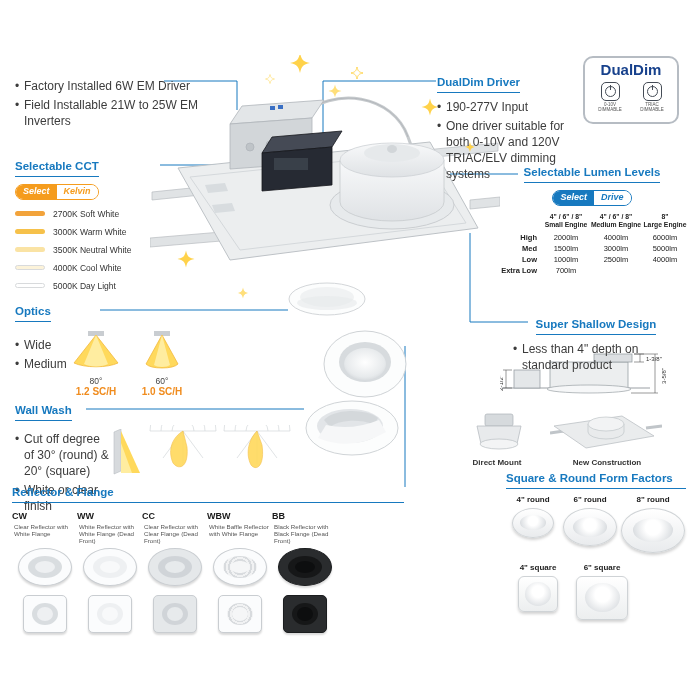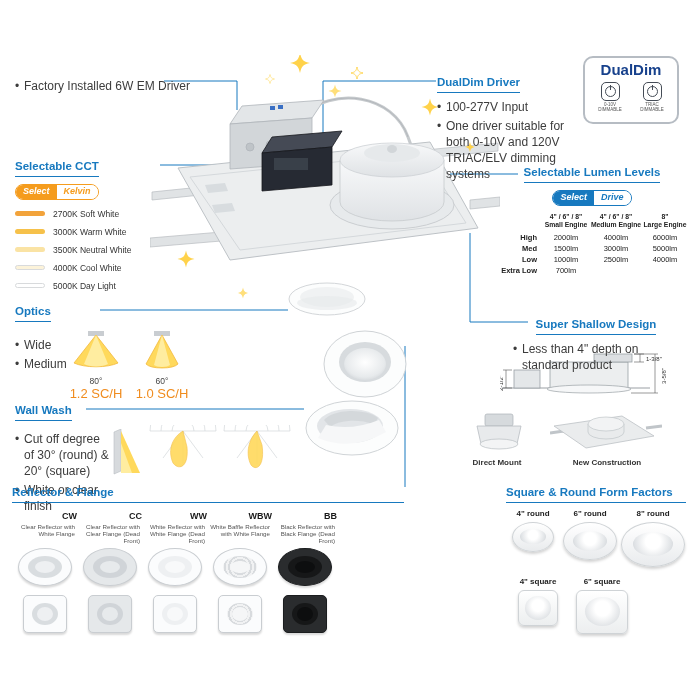--- a/index.html
+++ b/index.html
@@ -38,27 +38,27 @@
 .lumen{text-align:center}
 .lumen-table{display:grid;grid-template-columns:46px 48px 52px 46px;margin:6px auto 14px;width:192px;color:#222}
 .lt-h{font-weight:bold;font-size:6.8px;line-height:1.25;text-align:center;padding:1px 0}
 .lt-r{font-weight:bold;font-size:7.5px;text-align:right;padding:2px 5px 0 0;white-space:nowrap}
 .lt-v{font-size:7.5px;padding:2px 0 0}
 
 .optics-row{display:flex;margin-top:9px}
 .optics-bullets{width:48px}
 .beam-col{width:66px;text-align:center}
 .beam-angle{font-size:8.5px;color:#444;margin-top:1px}
-.beam-sc{font-size:13px;font-weight:normal;color:#f08c1e}
+.beam-sc{font-size:10px;font-weight:bold;color:#f08c1e}
 
 .ww-row{display:flex;margin-top:4px}
 .ww-bullets{width:96px}
 
 .refl-cols{display:flex;margin-top:4px}
-.refl-col{width:65px;text-align:right}
+.refl-col{width:65px;text-align:left}
 .refl-code{font-size:9px;font-weight:bold;color:#1a1a1a;margin-top:4px}
 .refl-desc{font-size:6.2px;color:#555;line-height:1.18;min-height:22px;margin-top:2px;padding:0 2px}
 .rrefl{position:relative;width:54px;height:38px;border-radius:50%;border:1px solid #c9cdd1;box-shadow:0 2px 2px rgba(0,0,0,.15);margin:3px auto 0}
 .rrefl .cone{position:absolute;left:9px;right:9px;top:7px;bottom:7px;border-radius:50%}
 .rrefl .deep{position:absolute;left:16px;right:16px;top:12px;bottom:12px;border-radius:50%}
 .srefl{position:relative;width:44px;height:38px;border-radius:5px;border:1px solid #c9cdd1;box-shadow:0 2px 2px rgba(0,0,0,.15);margin:9px auto 0}
 .srefl .cone{position:absolute;left:8px;right:8px;top:7px;bottom:7px;border-radius:50%}
 .srefl .deep{position:absolute;left:13px;right:13px;top:11px;bottom:11px;border-radius:50%}
 .c-cw{background:#fbfcfd}.c-cw .cone{background:#d9dde0}.c-cw .deep{background:#eef0f2}
 .c-cc{background:#e5e8ea}.c-cc .cone{background:#d0d4d8}.c-cc .deep{background:#e7eaec}
@@ -182,27 +182,28 @@
       <ellipse cx="72" cy="150" rx="46" ry="27" fill="#fcfdfd" stroke="#d0d4d7"></ellipse>
       <ellipse cx="70" cy="148" rx="33" ry="17" fill="#e2e5e8"></ellipse>
       <path d="M44,142 A30,14 0 0 1 98,140 L94,147 A26,11 0 0 0 50,149 Z" fill="#cfd3d6" opacity="0.7"></path>
       <path d="M38,160 Q72,174 106,154 L99,142 Q72,153 46,147 Z" fill="#f6f7f8"></path>
     </g>
   </svg>
 
   <div class="sec" style="left:15px;top:72px;width:230px">
     <ul class="bullets">
       <li>Factory Installed 6W EM Driver</li>
+      <li>Field Installable 21W to 25W EM Inverters</li>
     </ul>
   </div>
 
   <div class="sec" style="left:437px;top:72px;width:148px">
     <div class="h">DualDim Driver</div>
     <ul class="bullets">
-      <li>100-277V Input</li>
+      <li>190-277V Input</li>
       <li>One driver suitable for both 0-10V and 120V TRIAC/ELV dimming systems</li>
     </ul>
   </div>
 
   <div class="sec logo-box" style="left:583px;top:56px">
     <div class="logo-name">DualDim</div>
     <div class="dials">
       <div class="dialcol">
         <div class="dial">
             <div class="dial-face"></div>
@@ -413,39 +414,39 @@
         <div class="rrefl c-cw">
             <div class="cone"></div>
             <div class="deep"></div>
           </div>
         <div class="srefl c-cw">
             <div class="cone"></div>
             <div class="deep"></div>
           </div>
       </div>
       <div class="refl-col">
+        <div class="refl-code">WW</div>
+        <div class="refl-desc">White Reflector with White Flange (Dead Front)</div>
+        <div class="rrefl c-ww">
+            <div class="cone"></div>
+            <div class="deep"></div>
+          </div>
+        <div class="srefl c-ww">
+            <div class="cone"></div>
+            <div class="deep"></div>
+          </div>
+      </div>
+      <div class="refl-col">
         <div class="refl-code">CC</div>
         <div class="refl-desc">Clear Reflector with Clear Flange (Dead Front)</div>
         <div class="rrefl c-cc">
             <div class="cone"></div>
             <div class="deep"></div>
           </div>
         <div class="srefl c-cc">
-            <div class="cone"></div>
-            <div class="deep"></div>
-          </div>
-      </div>
-      <div class="refl-col">
-        <div class="refl-code">WW</div>
-        <div class="refl-desc">White Reflector with White Flange (Dead Front)</div>
-        <div class="rrefl c-ww">
-            <div class="cone"></div>
-            <div class="deep"></div>
-          </div>
-        <div class="srefl c-ww">
             <div class="cone"></div>
             <div class="deep"></div>
           </div>
       </div>
       <div class="refl-col">
         <div class="refl-code">WBW</div>
         <div class="refl-desc">White Baffle Reflector with White Flange</div>
         <div class="rrefl c-wbw">
             <div class="cone"></div>
             <div class="deep"></div>
@@ -463,21 +464,21 @@
             <div class="deep"></div>
           </div>
         <div class="srefl c-bb">
             <div class="cone"></div>
             <div class="deep"></div>
           </div>
       </div>
     </div>
   </div>
 
-  <div class="sec" style="left:506px;top:486px;width:180px">
+  <div class="sec" style="left:506px;top:472px;width:180px">
     <div class="h full">Square &amp; Round Form Factors</div>
     <div class="ffround">
       <div class="ffcol">
         <div class="ff-label">4" round</div>
         <div class="rtrim" style="width:42px;height:30px">
             <div class="hole"></div>
           </div>
       </div>
       <div class="ffcol">
         <div class="ff-label">6" round</div>

